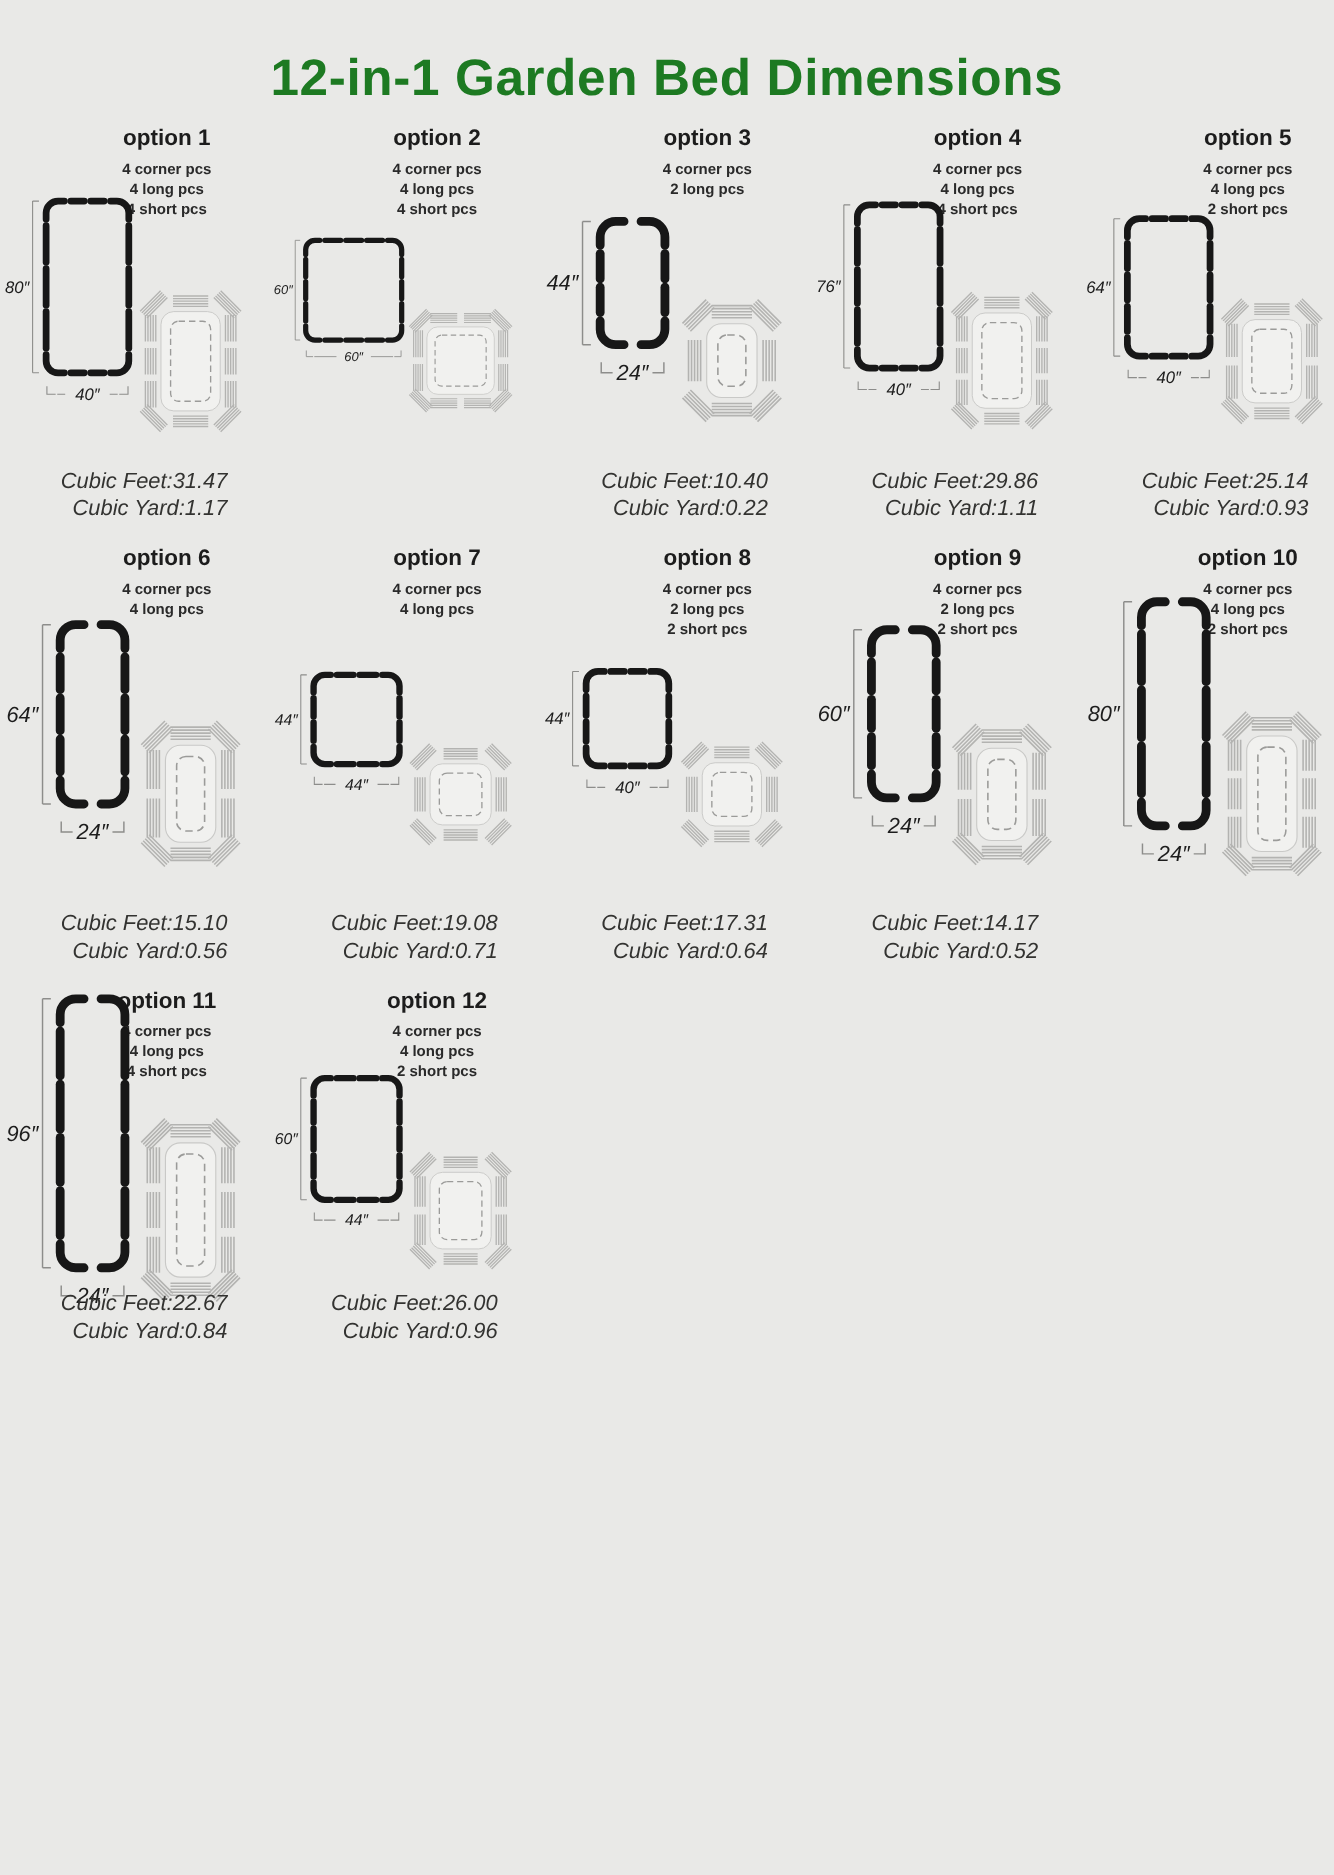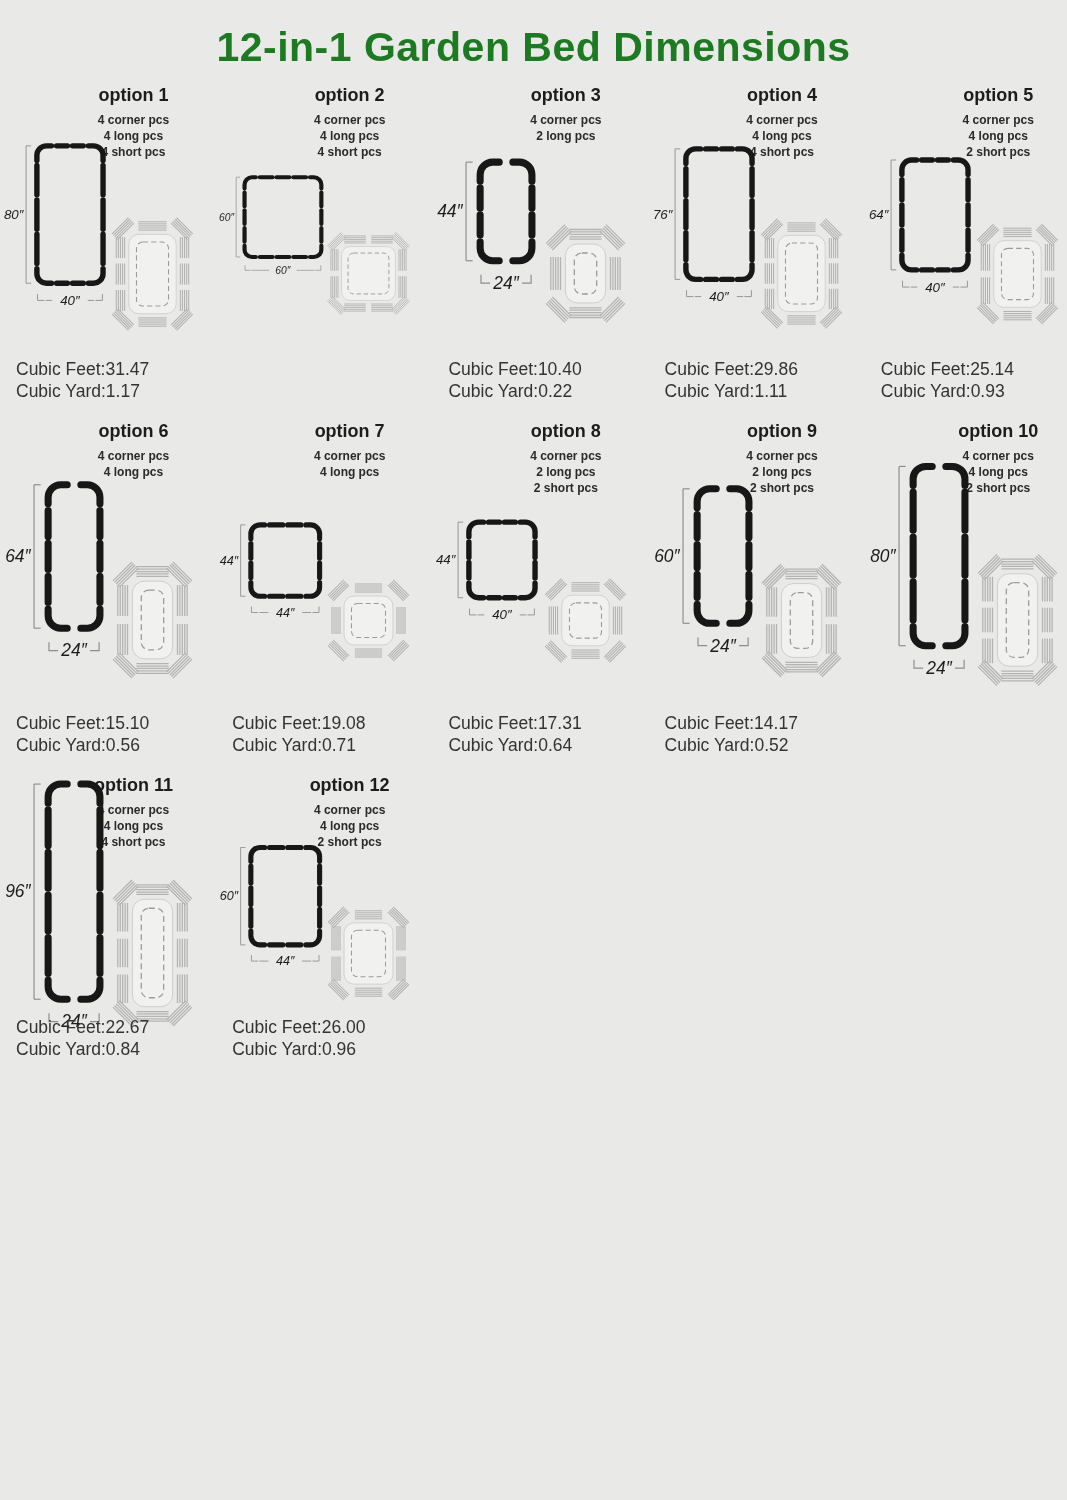--- a/index.html
+++ b/index.html
@@ -2,21 +2,21 @@
 <html><head>
 <meta charset="utf-8">
 <style>
   html,body{margin:0;padding:0;}
   body{
     width:1067px;height:1500px;overflow:hidden;
     background:#e9e9e7;
     font-family:"Liberation Sans",sans-serif;
   }
   h1.title{
-    margin:0 0 8px 0;padding-top:24px;
+    margin:15px 0 8px 0;padding-top:24px;
     text-align:center;
     font-size:41px;font-weight:700;letter-spacing:.5px;
     color:#1d7a22;
   }
   .grid{
     display:grid;
     grid-template-columns:repeat(5,1fr);
     grid-template-rows:336px 354px 318px 372px;
     column-gap:14px;
     padding:0 0;
@@ -33,23 +33,23 @@
   .parts div:empty{display:none;}
   .bed-wrap{
     position:absolute;left:0;top:12px;bottom:54px;width:56%;
     display:flex;align-items:center;
   }
   .illus-wrap{
     position:absolute;left:53%;width:45%;top:25%;bottom:9%;
     display:flex;align-items:center;justify-content:center;
   }
   .cubic{
-    position:absolute;bottom:12px;left:16px;width:88%;
-    text-align:left;
-    font-size:17.5px;color:#333331;line-height:1.3;
+    position:absolute;bottom:12px;left:4px;width:88%;
+    text-align:right;
+    font-size:17.5px;color:#333331;line-height:1.3;font-style:italic;
   }
   .row4 .cubic{bottom:26px;}
   svg{display:block;}
 </style>
 </head>
 <body style="background: rgb(233, 233, 231);">
 
 <h1 class="title" style="color: rgb(29, 122, 34);">12-in-1 Garden Bed Dimensions</h1>
 
 <div class="grid">

